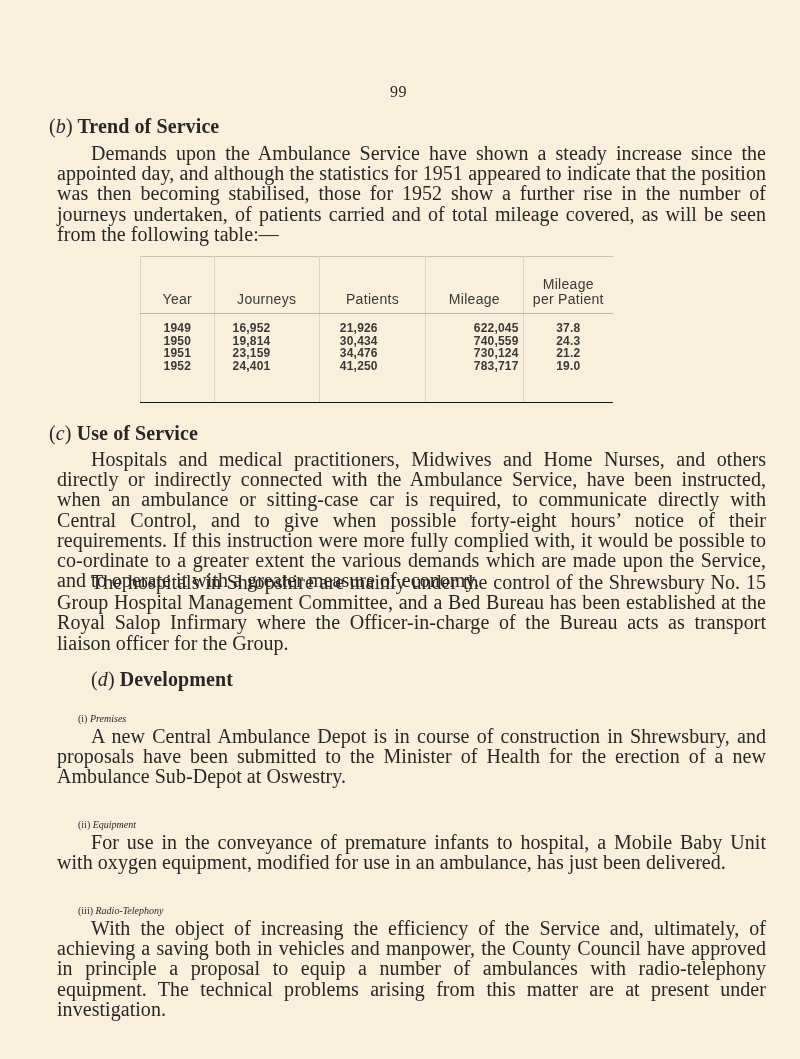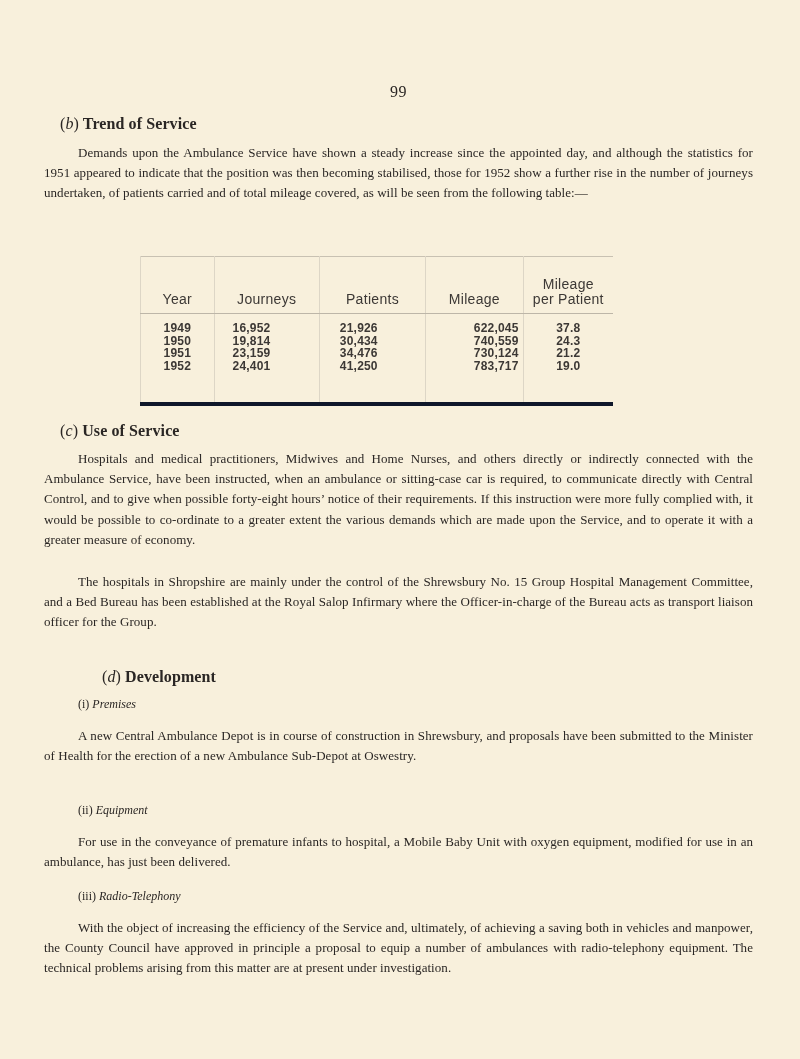--- a/index.html
+++ b/index.html
@@ -25,46 +25,47 @@
       position: absolute;
       top: 83px;
       left: 0;
       width: 709px;
       text-align: center;
       font-size: 16px;
       letter-spacing: 0.5px;
     }
     .heading {
       position: absolute;
-      left: 16px;
-      font-size: 16px;
+      left: 5px;
+      font-size: 20px;
       font-weight: bold;
       letter-spacing: 0.1px;
     }
     .heading .letter {
       font-weight: normal;
     }
     .heading .letter i {
       font-style: italic;
     }
     .para {
       position: absolute;
-      left: 0;
+      left: 13px;
       width: 709px;
-      font-size: 13px;
+      font-size: 20px;
       line-height: 20.2px;
       text-align: justify;
       text-indent: 34px;
       margin: 0;
       letter-spacing: 0.05px;
     }
     .subheading {
       position: absolute;
       left: 34px;
-      font-size: 12px;
+      font-size: 10px;
+      margin-top: 16px;
     }
     .subheading i {
       font-style: italic;
     }
 
     
     .table-wrap {
       position: absolute;
       left: 96px;
       top: 256px;
@@ -102,21 +103,21 @@
       line-height: 12.5px;
       font-size: 12px;
       vertical-align: top;
       letter-spacing: 0.2px;
       font-weight: bold;
     }
     table.stats td:first-child {
       border-left: 1px solid #ddd6c6;
     }
     table.stats tr:last-child td {
-      border-bottom: 4px solid #0f172a;
+      border-bottom: 1px solid #0f172a;
       margin-top: 32px;
     }
     table.stats tbody tr:first-child td { padding-top: 8px; }
     table.stats tbody tr:last-child td { padding-bottom: 12px; height: 30px; }
     .c-year { width: 70px; text-align: center; }
     .c-journeys { width: 88px; text-align: left; padding-left: 18px !important; }
     .c-patients { width: 88px; text-align: left; padding-left: 20px !important; }
     .c-mileage { width: 86px; text-align: right; padding-left: 12px !important; }
     .c-mpp { width: 86px; text-align: center; }
     th.c-journeys, th.c-patients, th.c-mileage { text-align: center; padding-left: 4px !important; }

